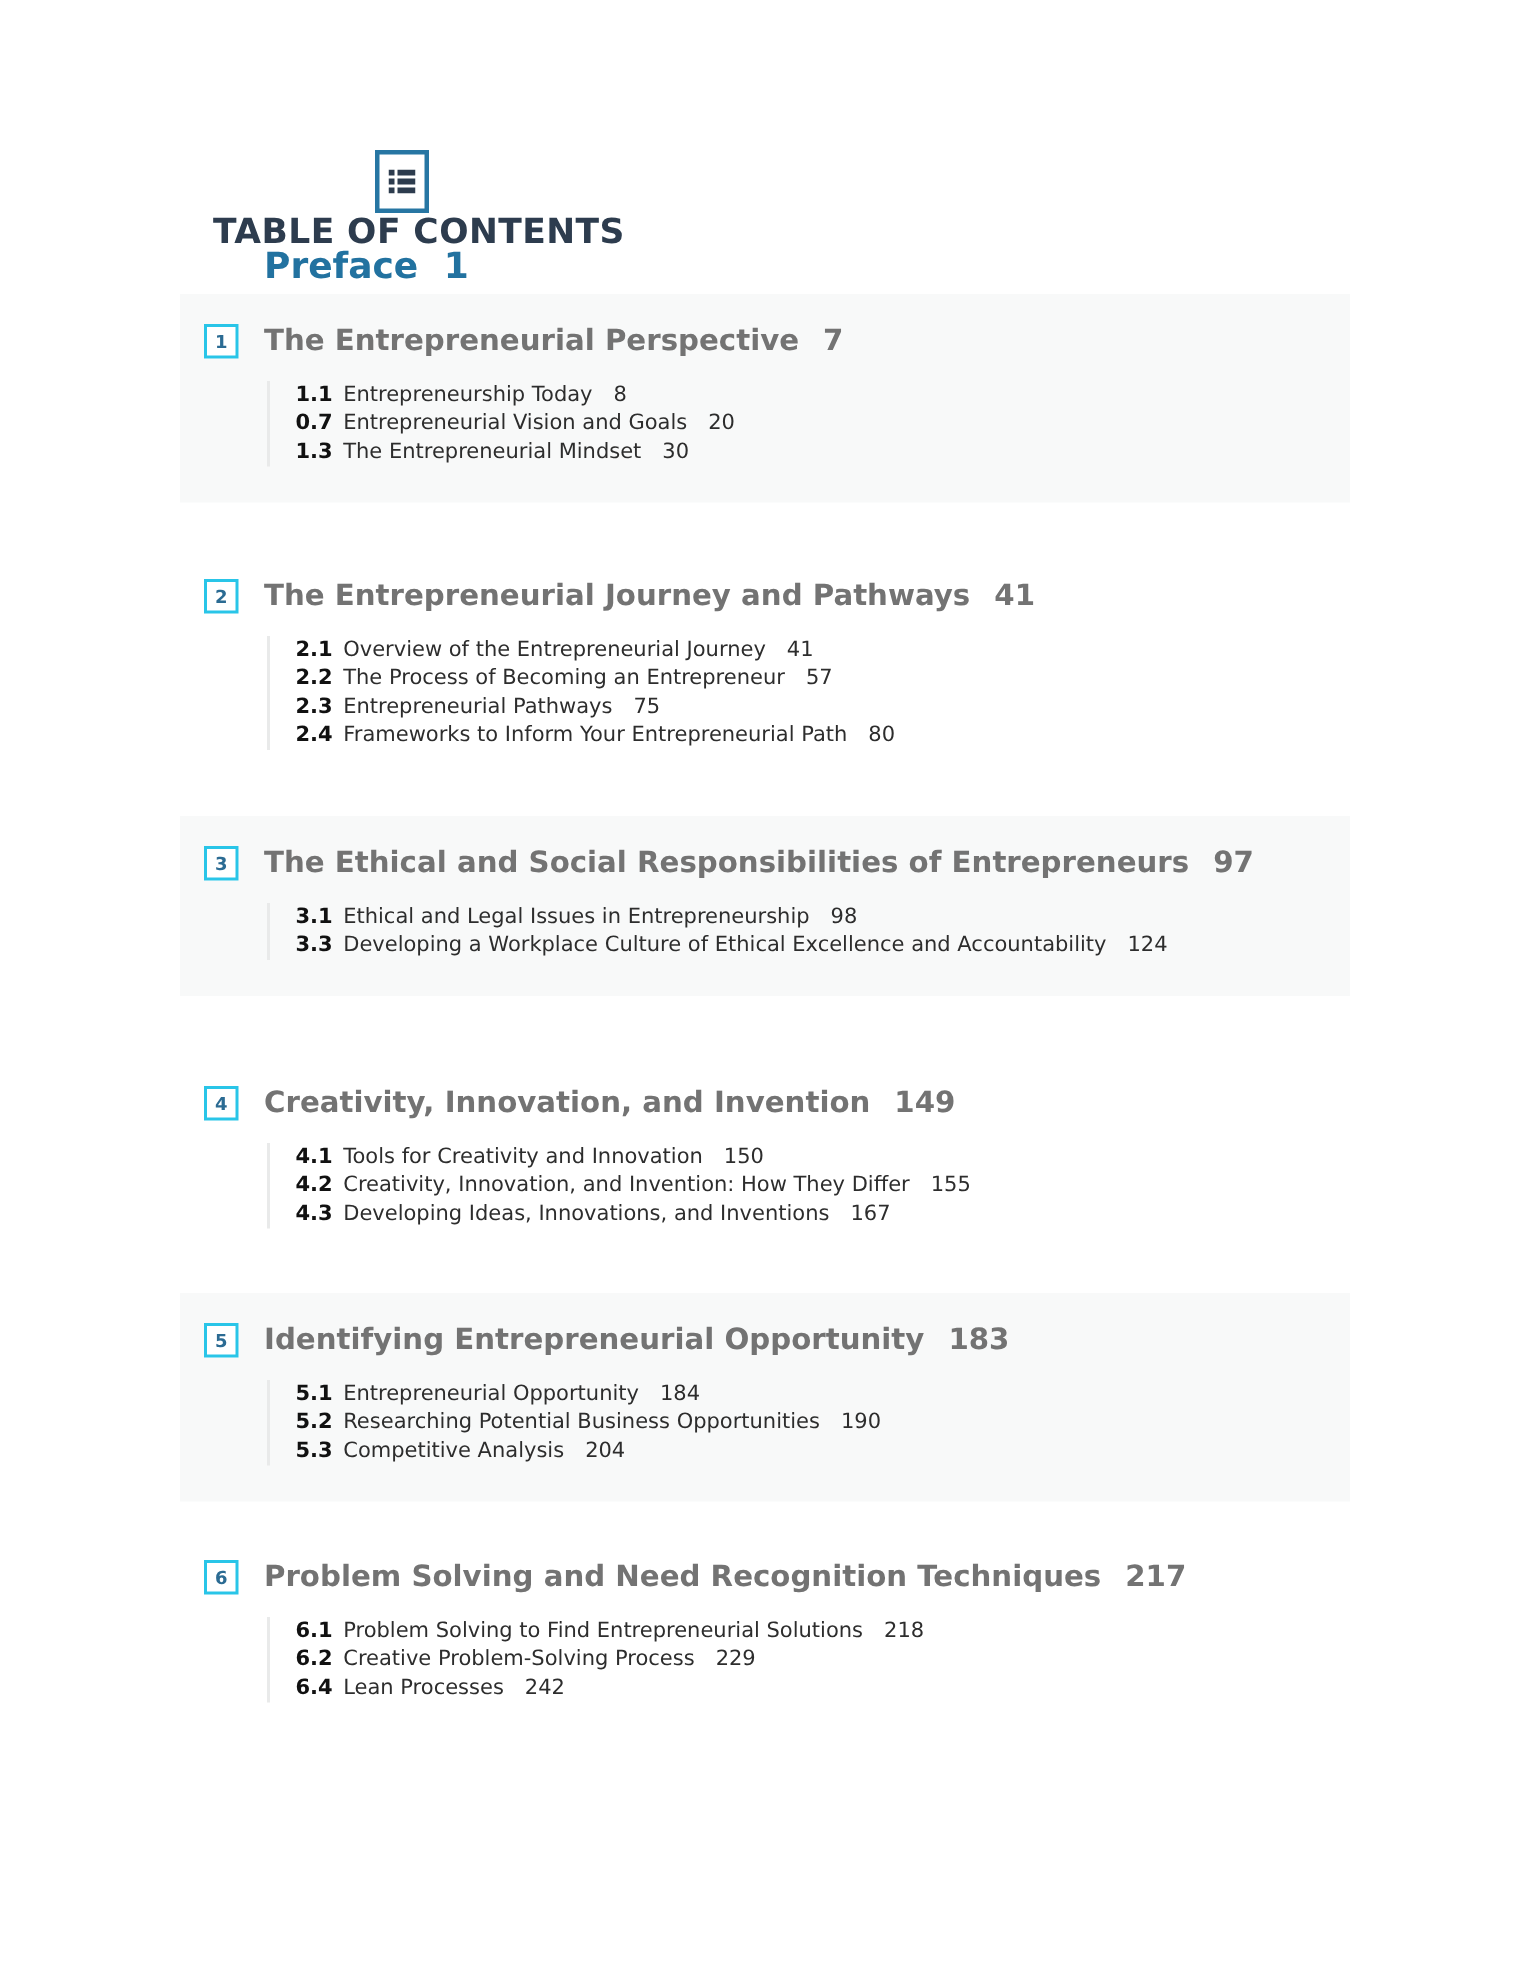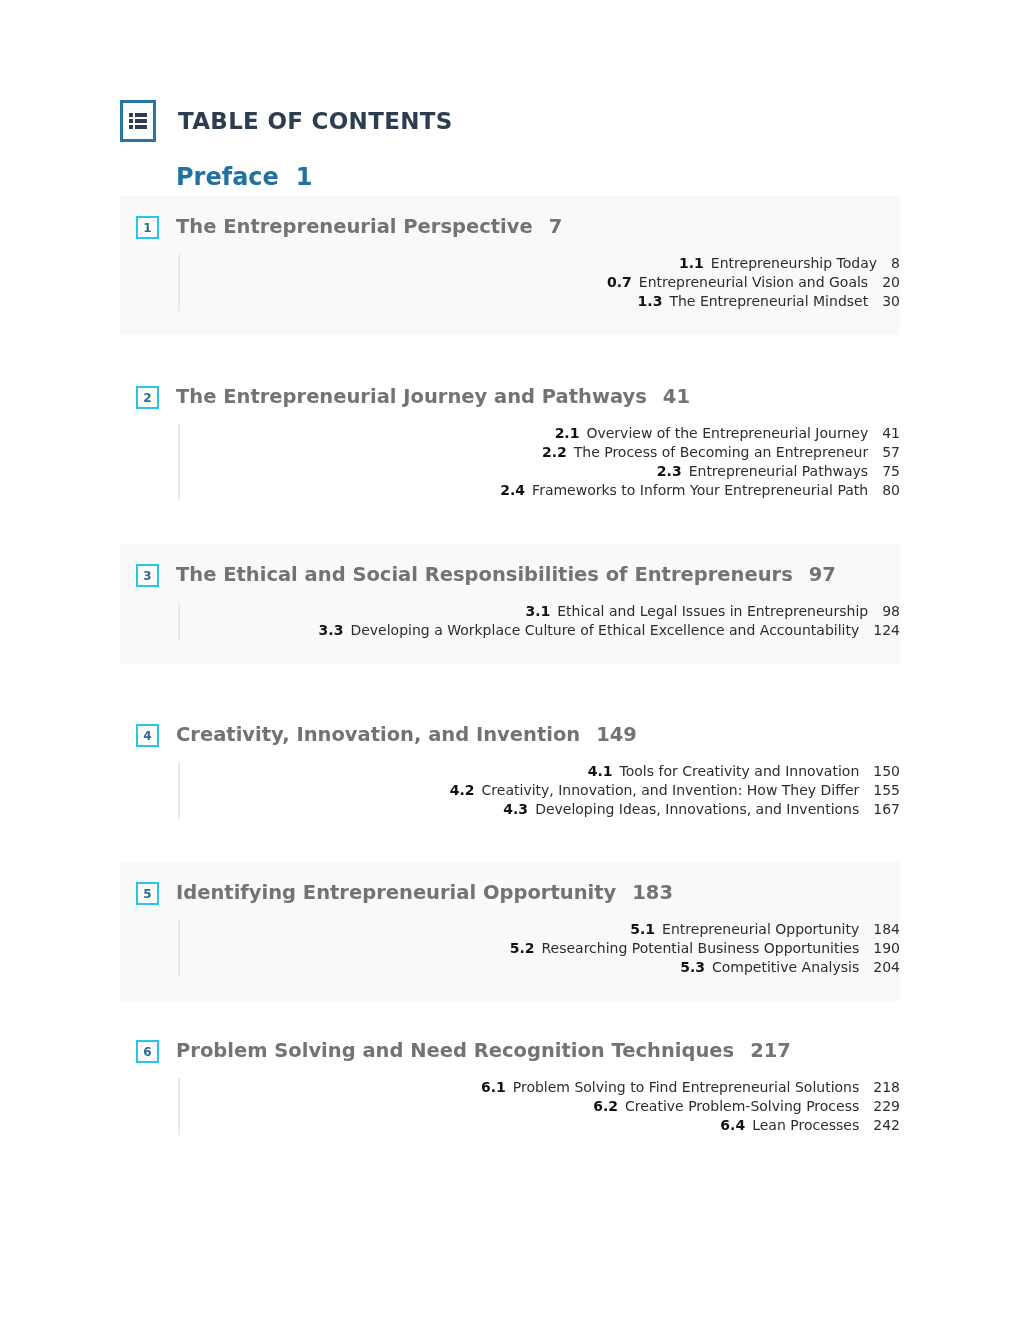--- a/index.html
+++ b/index.html
@@ -23,20 +23,21 @@
     background: #ffffff;
   }
 
   
   .toc-header {
     position: absolute;
     left: 120px;
     top: 100px;
     display: flex;
     align-items: center;
+    flex-direction: column;
   }
   .toc-icon-box {
     width: 36px;
     height: 42px;
     border: 3px solid #2776a3;
     box-sizing: border-box;
     display: flex;
     align-items: center;
     justify-content: center;
     background: #ffffff;
@@ -106,21 +107,20 @@
     white-space: nowrap;
     line-height: 1.15;
   }
   .chapter-title .pg { margin-left: 16px; }
 
   .sections {
     margin-top: 15px;
     margin-left: 58px;
     border-left: 2px solid #e9eaea;
     padding-left: 17px;
-    text-align: right;
   }
   .section-row {
     font-family: "DejaVu Sans", sans-serif;
     font-size: 14px;
     color: #2d2d2d;
     line-height: 19px;
     white-space: nowrap;
   }
   .section-row .snum {
     font-weight: bold;

